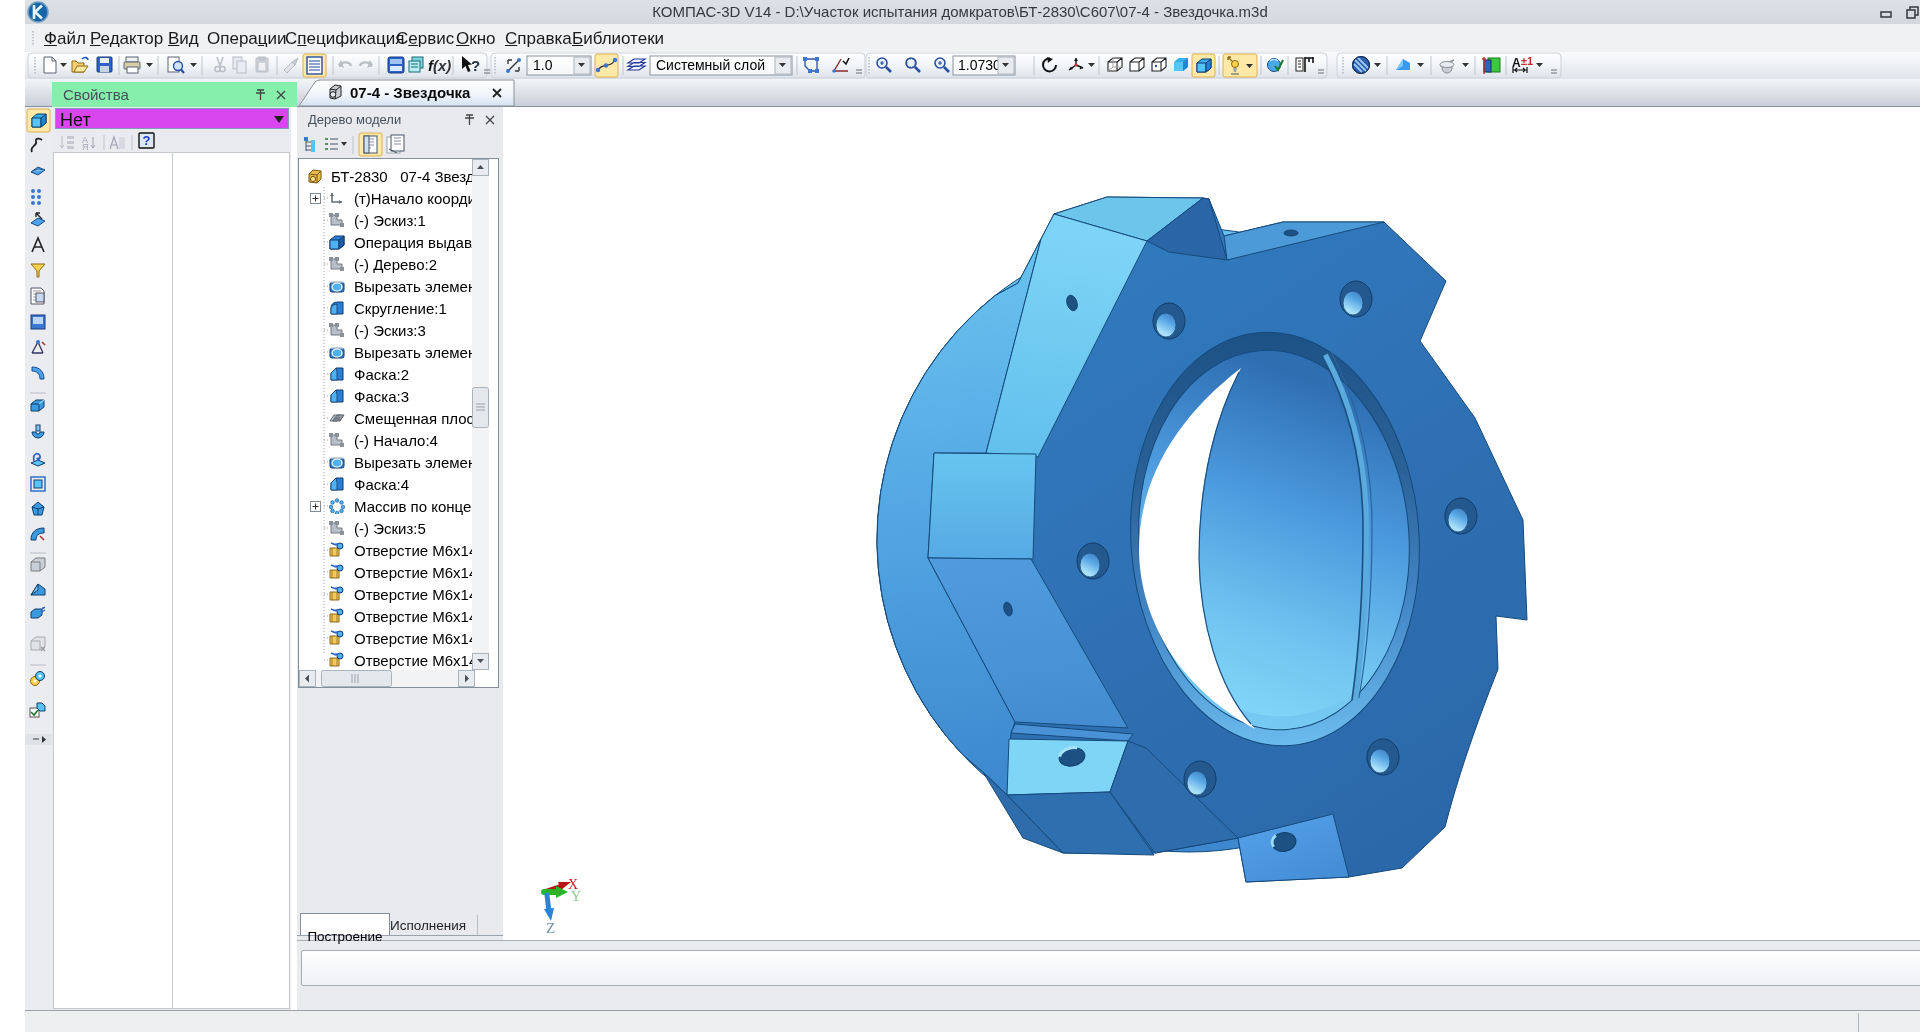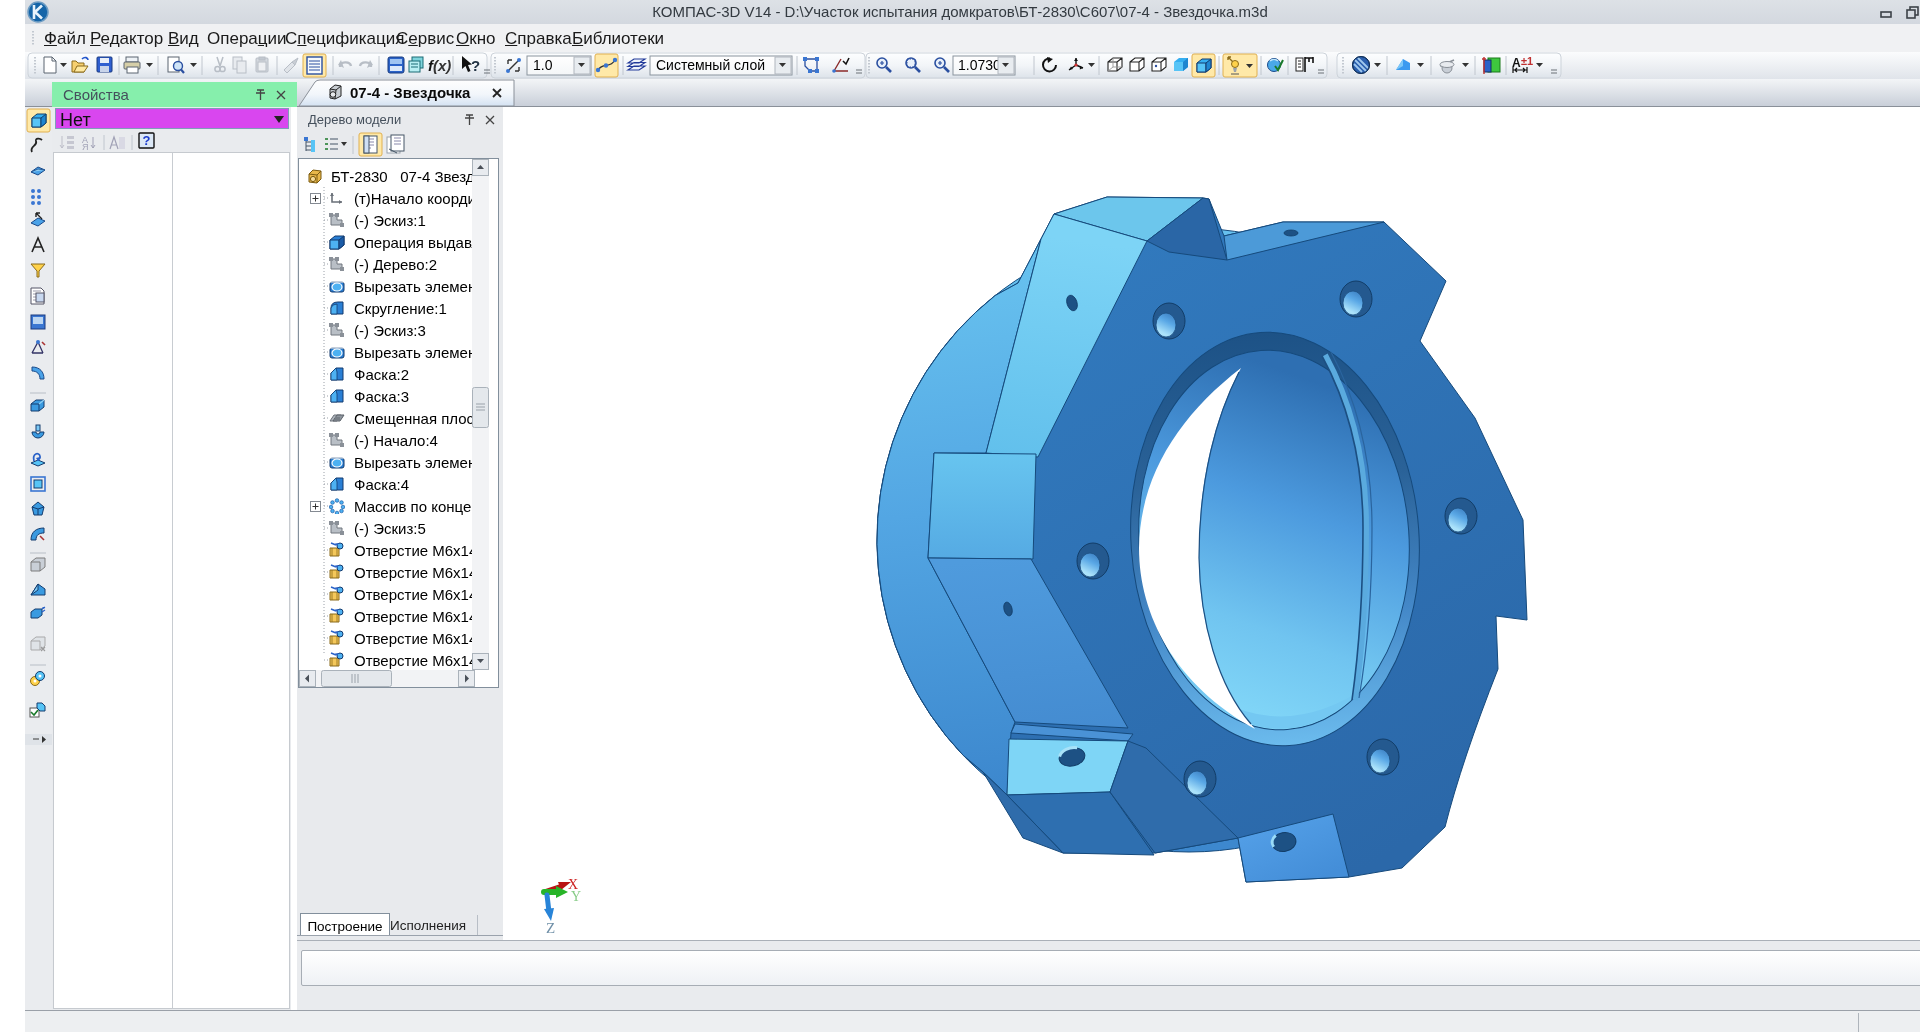--- a/index.html
+++ b/index.html
@@ -764,21 +764,21 @@
     <div id="hsb" style="position:absolute;left:0;bottom:0;width:173px;height:17px;"><svg width="176" height="17">
 <rect x="0" y="0" width="176" height="17" fill="#f2f3f5"></rect>
 <rect x="0.5" y="0.5" width="16" height="16" fill="#e8ebef" stroke="#aab2ba"></rect>
           <path d="M10,4.5 L6,8.5 L10,12.5 Z" fill="#4a5058"></path>
 <rect x="159.5" y="0.5" width="16" height="16" fill="#e8ebef" stroke="#aab2ba"></rect>
           <path d="M166,4.5 L170,8.5 L166,12.5 Z" fill="#4a5058"></path>
 <rect x="22.5" y="0.5" width="70" height="16" rx="2" fill="#e4e8ec" stroke="#aab2ba"></rect>
           <path d="M53,4 v9 M56,4 v9 M59,4 v9" stroke="#9aa2aa"></path>
 </svg></div>
   </div>
-  <div style="position:absolute;left:3px;top:806px;width:90px;height:22px;background:#fff;border:1px solid #828f9c;border-bottom:none;z-index:2;font-size:14px;text-align:center;padding-top:5px;box-sizing:border-box;font-size:13.5px;">Построение</div>
+  <div style="position:absolute;left:3px;top:806px;width:90px;height:22px;background:#fff;border:1px solid #828f9c;border-bottom:none;z-index:2;font-size:14px;text-align:center;padding-top:15px;box-sizing:border-box;font-size:13.5px;">Построение</div>
   <div style="position:absolute;left:93px;top:808px;width:88px;height:20px;font-size:14px;padding-top:3px;box-sizing:border-box;color:#222;border-right:1px solid #b8bec6;font-size:13.5px;">Исполнения</div>
   <div style="position:absolute;left:0px;top:828px;width:206px;height:1px;background:#9aa2ac;"></div>
 </div>
 <div class="abs" id="viewport">
 <svg width="1442" height="830" viewBox="478 107 1442 830">
 <defs>
 <linearGradient id="cylG" gradientUnits="userSpaceOnUse" x1="950" y1="280" x2="1010" y2="780">
  <stop offset="0" stop-color="#66c0ee"></stop>
           <stop offset="0.45" stop-color="#53a6e3"></stop>
           <stop offset="1" stop-color="#3d88ce"></stop>

